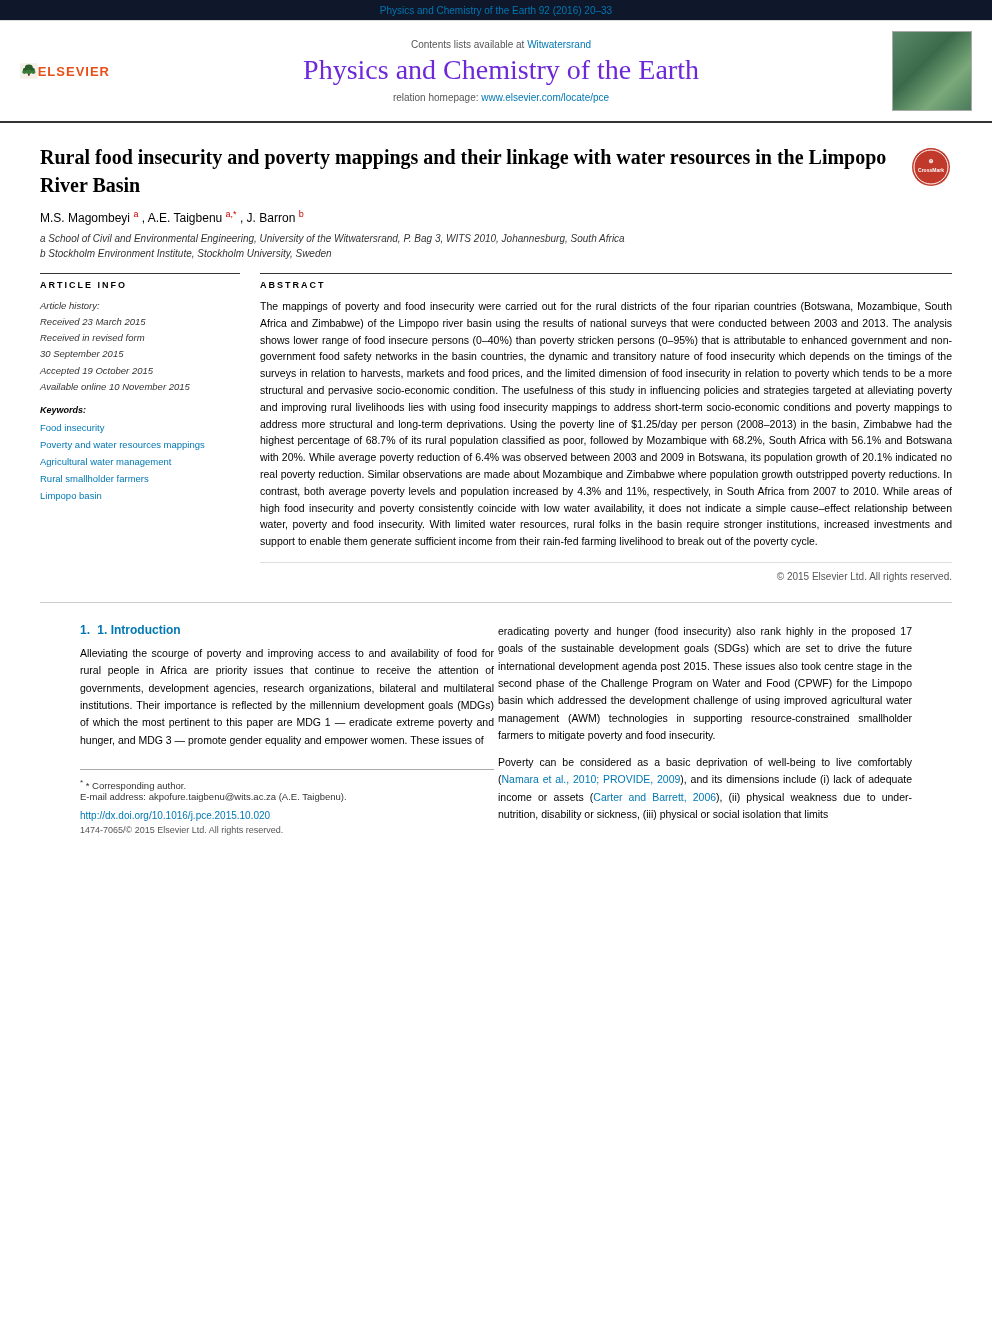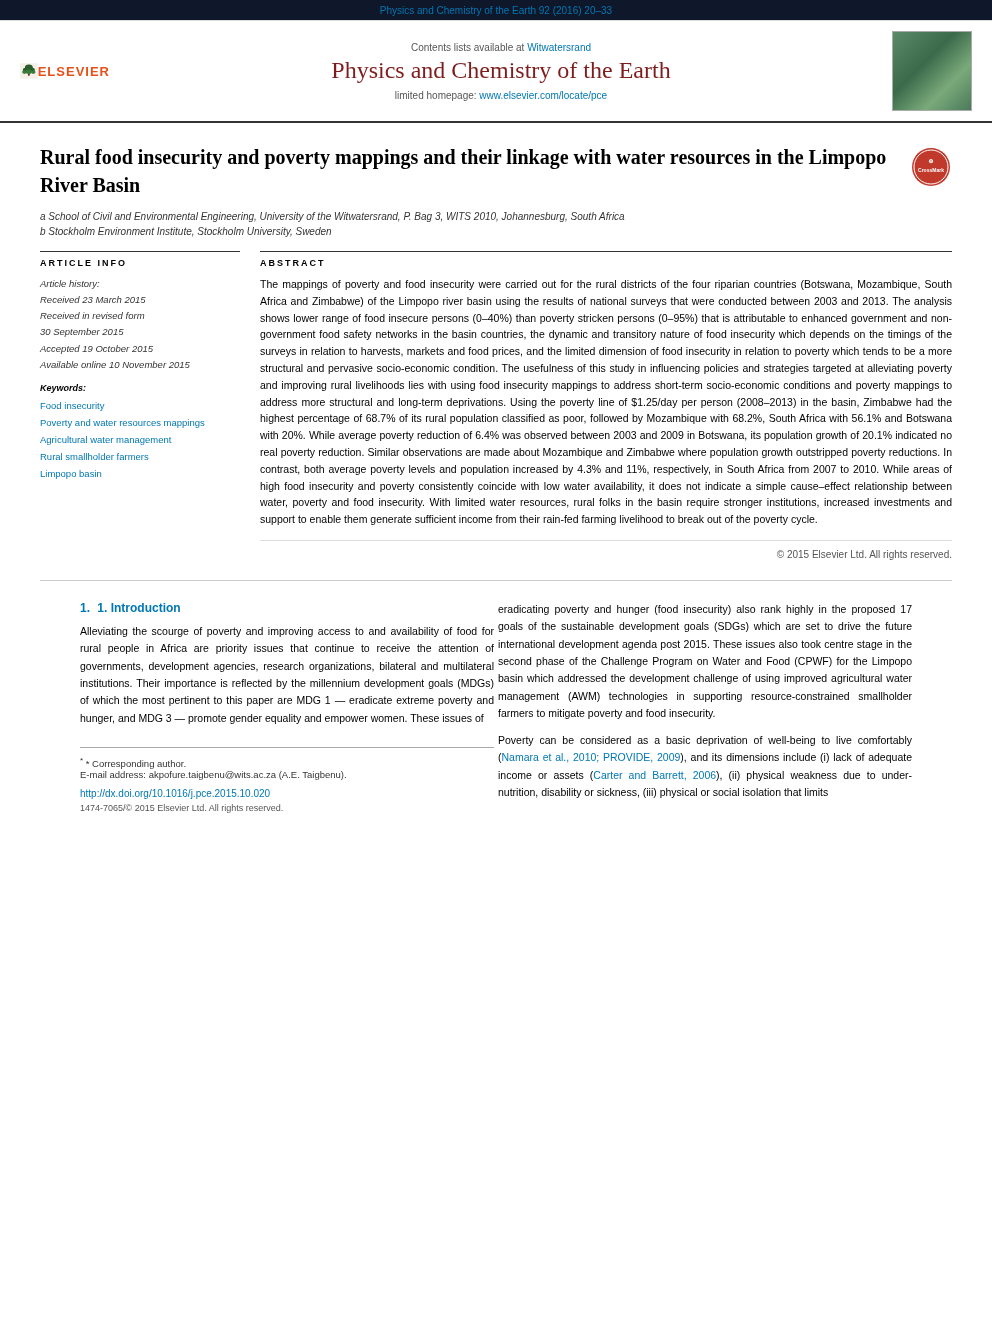--- a/index.html
+++ b/index.html
@@ -52,23 +52,23 @@
     .contents-line {
       font-size: 10px;
       color: #555;
       margin-bottom: 4px;
     }
     .contents-line a {
       color: #0077b3;
       text-decoration: none;
     }
     .journal-title {
-      font-size: 24px;
+      font-size: 28px;
       font-weight: normal;
-      color: #7f1d1d;
+      color: #6d28d9;
       font-family: 'Times New Roman', serif;
       margin-bottom: 6px;
     }
     .homepage-line {
       font-size: 10px;
       color: #555;
     }
     .homepage-line a {
       color: #0077b3;
       text-decoration: none;
@@ -273,21 +273,21 @@
     <div class="elsevier-text">ELSEVIER</div>
   </div>
 
   <div class="journal-center">
     <div class="contents-line">
       <span>Contents lists available at</span>
       <a>Witwatersrand</a>
     </div>
     <div class="journal-title">Physics and Chemistry of the Earth</div>
     <div class="homepage-line">
-      <span>limited homepage:</span>
+      <span>relation homepage:</span>
       <a>www.elsevier.com/locate/pce</a>
     </div>
   </div>
 
   <div class="journal-thumb"></div>
 </div>
 
 <div class="article-main">
 
   <div class="article-title">
@@ -296,20 +296,25 @@
       <div class="crossmark-circle">
         <svg width="36" height="36" viewBox="0 0 36 36">
           <circle cx="18" cy="18" r="17" fill="#c0392b" stroke="#fff" stroke-width="1"></circle>
           <text x="18" y="14" text-anchor="middle" fill="white" font-size="6" font-family="Arial">⊕</text>
           <text x="18" y="23" text-anchor="middle" fill="white" font-size="5" font-family="Arial">CrossMark</text>
         </svg>
       </div>
     </div>
   </div>
 
+  <div class="authors">
+    <span>M.S. Magombeyi </span><sup>a</sup>
+    <span>, A.E. Taigbenu </span><sup>a,</sup><sup>*</sup>
+    <span>, J. Barron </span><sup>b</sup>
+  </div>
 
   <div class="affiliations">
     <div>a School of Civil and Environmental Engineering, University of the Witwatersrand, P. Bag 3, WITS 2010, Johannesburg, South Africa</div>
     <div>b Stockholm Environment Institute, Stockholm University, Sweden</div>
   </div>
 
   <div class="two-col">
 
     <div class="article-info-col">
       <div class="section-label">ARTICLE INFO</div>

